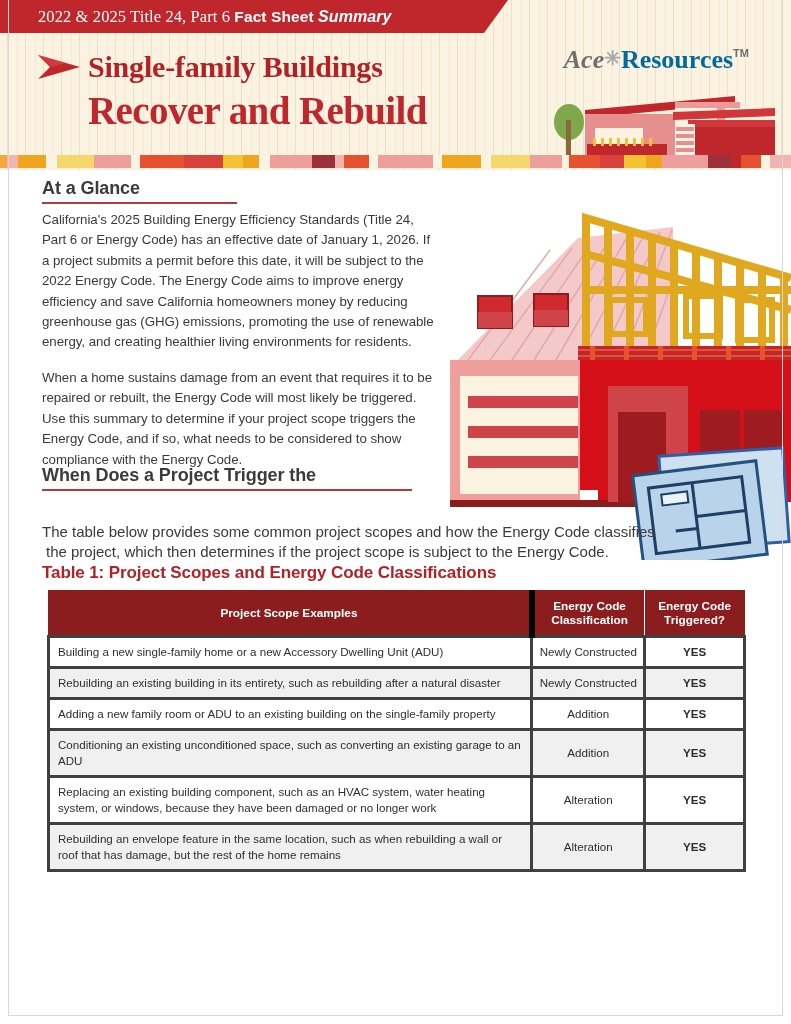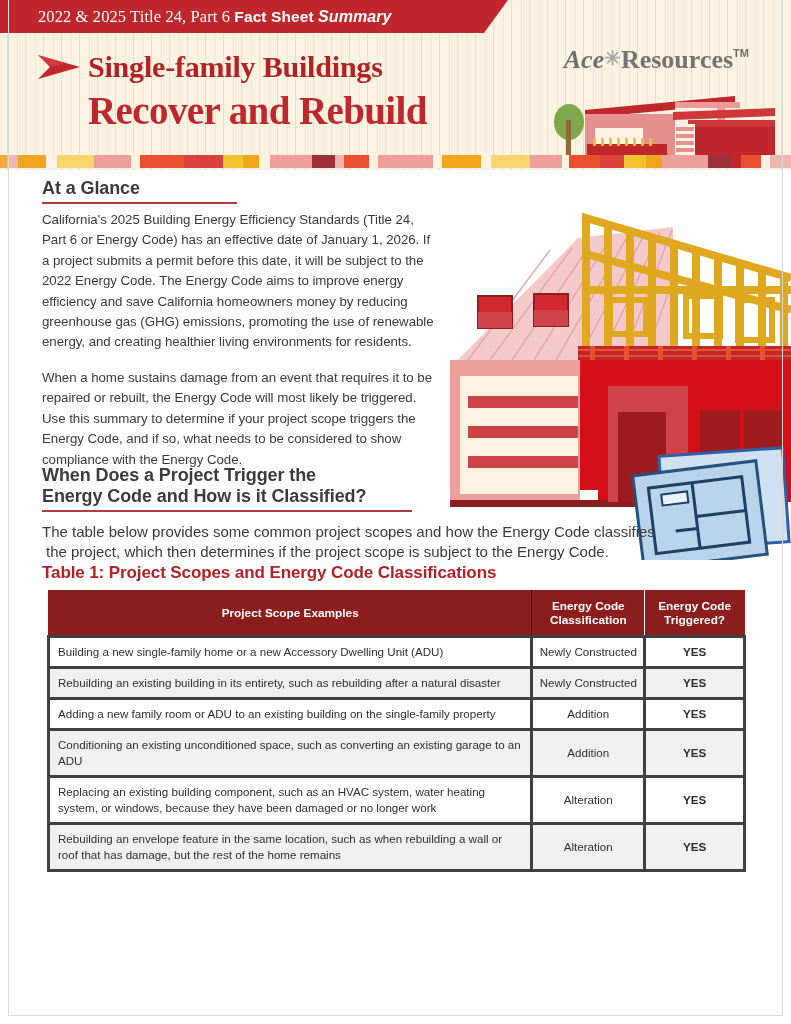--- a/index.html
+++ b/index.html
@@ -83,21 +83,21 @@
     font-family: "Liberation Serif", serif;
   }
 
   .logo {
     position: absolute; right: 42px; top: 44px;
     font-size: 26px; font-weight: bold;
     white-space: nowrap;
   }
   .logo .ace { color: #6d6e71; font-style: italic; font-family: "Liberation Serif", serif;}
   .logo .star { color: #a8a9ad; font-size: 20px; position: relative; top: -3px; }
-  .logo .res { color: #737373; font-family: "Liberation Serif", serif; }
+  .logo .res { color: #0369a1; font-family: "Liberation Serif", serif; }
   .logo .tm  { color: #6d6e71; font-size: 11px; position: relative; top: -11px; font-family:"Liberation Sans", sans-serif;}
 
   .header-house { position: absolute; right: 16px; top: 84px; }
 
   .stripe-band {
     position: absolute; left: 0; top: 155px;
     width: 791px; height: 13px;
     display: flex;
   }
   .stripe-band i { display: block; height: 100%; }
@@ -164,21 +164,21 @@
     background: #8c1d1f;
     color: #ffffff;
     font-size: 11.8px;
     font-weight: bold;
     line-height: 14px;
     padding: 8px 4px;
     border: 1px solid #8c1d1f;
     text-align: center;
     vertical-align: middle;
   }
-  table.scopes th.c0 { border-right: 1px solid #000000; }
+  table.scopes th.c0 { border-right: 6px solid #000000; }
   table.scopes th.c1 { border-right: 1px solid #ffffff; }
   table.scopes td {
     border: 3px solid #404040;
     padding: 6px 8px;
     line-height: 16px;
     vertical-align: middle;
   }
   table.scopes td.mid, table.scopes td.last {
     text-align: center;
     padding: 6px 4px;
@@ -376,21 +376,20 @@
 
     <div class="at-glance">
       <div class="sec-h">At a Glance</div>
       <div class="sec-rule"></div>
     </div>
     <div class="para" id="para1">California's 2025 Building Energy Efficiency Standards (Title 24, Part 6 or Energy Code) has an effective date of January 1, 2026. If a project submits a permit before this date, it will be subject to the 2022 Energy Code. The Energy Code aims to improve energy efficiency and save California homeowners money by reducing greenhouse gas (GHG) emissions, promoting the use of renewable energy, and creating healthier living environments for residents.</div>
     <div class="para" id="para2">When a home sustains damage from an event that requires it to be repaired or rebuilt, the Energy Code will most likely be triggered. Use this summary to determine if your project scope triggers the Energy Code, and if so, what needs to be considered to show compliance with the Energy Code.</div>
 
     <div class="trig-h">
       <div class="sec-h">When Does a Project Trigger the</div>
-      <div class="sec-h">Energy Code and How is it Classified?</div>
       <div class="sec-rule"></div>
     </div>
 
     <div class="table-intro">
       <span>The table below provides some common project scopes and how the Energy Code classifies</span>
       <span class="l2">the project, which then determines if the project scope is subject to the Energy Code.</span>
     </div>
 
     <div class="table-title">Table 1: Project Scopes and Energy Code Classifications</div>
 

